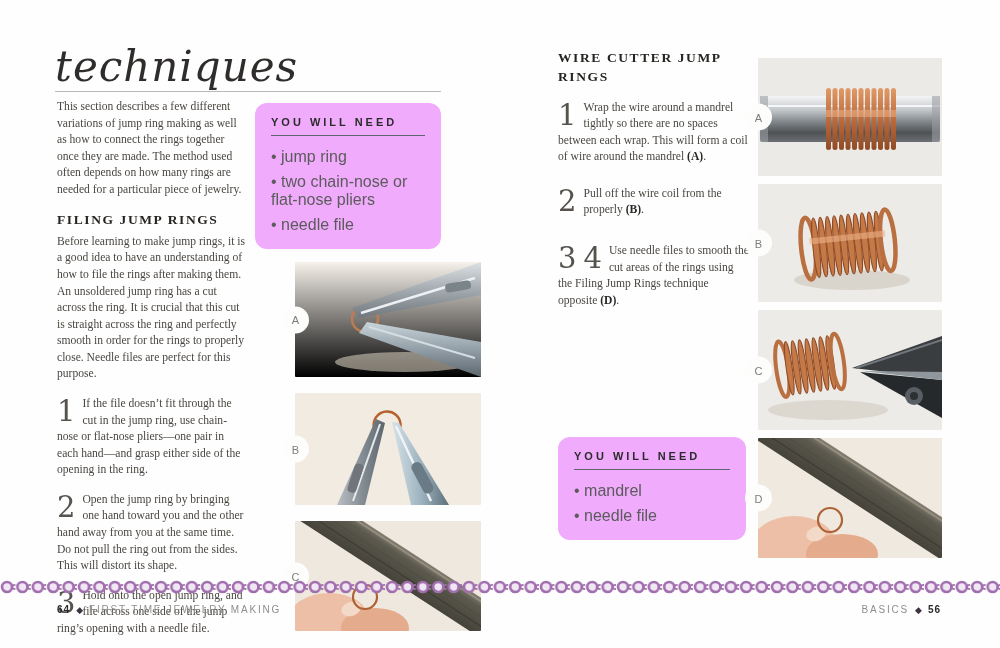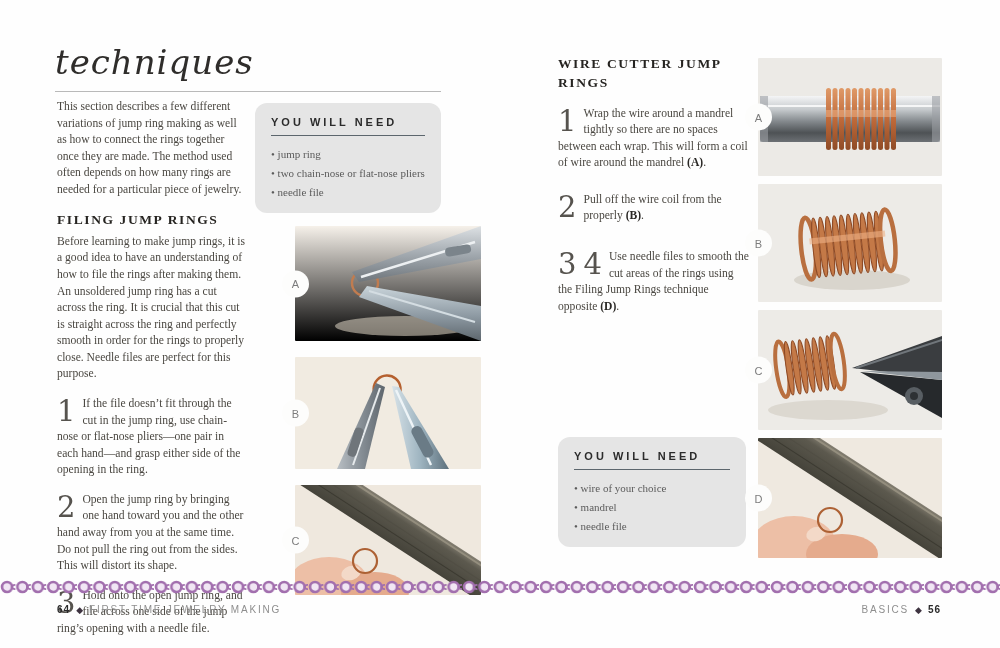--- a/index.html
+++ b/index.html
@@ -7,55 +7,55 @@
     width:1000px;height:648px;position:relative;overflow:hidden;
     background:#fefefe;
     font-family:"Liberation Serif",serif;color:#45423d;
   }
   .stage{position:absolute;inset:0;}
 
   
   .script-title{
     position:absolute;left:55px;top:42px;
     font-family:"DejaVu Serif",serif;font-style:italic;
-    font-size:34px;color:#2f2d2b;letter-spacing:1px;
+    font-size:42px;color:#2f2d2b;letter-spacing:1px;
   }
   .title-rule{position:absolute;left:55px;top:91px;width:386px;height:0;border-top:1px solid #b9b9b9;}
 
   .col-text{position:absolute;width:191px;font-size:11.6px;line-height:1.43;color:#4a4741;}
   .col-left-text{left:57px;top:99px;}
   .col-right-text{left:558px;top:46px;}
 
   .intro-par{margin:0 0 10px 0;}
   .section-heading{
     margin:12px 0 4px 0;font-size:13.5px;font-weight:bold;
     letter-spacing:1.6px;color:#262421;
   }
-  .col-right-text .section-heading{margin-top:8px;}
+  .col-right-text .section-heading{margin-top:2px;}
 
   .step{margin:13px 0 0 0;}
   .step-num{
     float:left;font-family:"DejaVu Serif",serif;font-size:29px;line-height:27px;
     color:#56534e;padding:2px 7px 0 0;font-weight:normal;
   }
   .step-text strong{color:#2a2825;}
 
   
   .ywn{
-    background:#e5e5e5;border-radius:12px;padding:13px 16px 12px 16px;
+    background:#f0abfc;border-radius:12px;padding:13px 16px 12px 16px;
     box-sizing:border-box;
   }
   .ywn-title{
     font-family:"Liberation Sans",sans-serif;font-weight:bold;
     font-size:11px;letter-spacing:3px;color:#2b2b2b;margin:0;
   }
   .ywn-rule{border:none;border-top:1px solid #5c666d;margin:7px 0 8px 0;}
   .ywn-list{margin:0;padding:0;list-style:none;}
   .ywn-list li{
-    font-family:Liberation Serif, serif;font-size:11px;color:#5b5b5b;
+    font-family:Liberation Sans, sans-serif;font-size:16px;color:#5b5b5b;
     padding:3.5px 0;
   }
   .ywn-list li::before{content:"• ";color:#5b5b5b;}
 
   
   .media-left{position:absolute;left:255px;top:103px;width:186px;}
   .media-right{position:absolute;left:758px;top:58px;width:184px;}
   .ywn-right{position:absolute;left:558px;top:437px;width:188px;}
 
   .photo{position:relative;margin-top:8px;}
@@ -212,21 +212,20 @@
     </div>
     <div class="step" style="margin-top:20px;">
       <span class="step-num">4</span><span class="step-text"><span>Use needle files to smooth the cut areas of the rings using the Filing Jump Rings technique opposite </span><strong>(D)</strong><span>.</span></span>
     </div>
   </div>
 
   <div class="ywn ywn-right">
     <p class="ywn-title">YOU WILL NEED</p>
     <hr class="ywn-rule">
     <ul class="ywn-list">
-      <li>wire of your choice</li>
       <li>mandrel</li>
       <li>needle file</li>
     </ul>
   </div>
 
   <div class="media-right">
 
     <figure class="photo">
       <svg width="184" height="118" viewBox="0 0 184 118">
         <defs>

